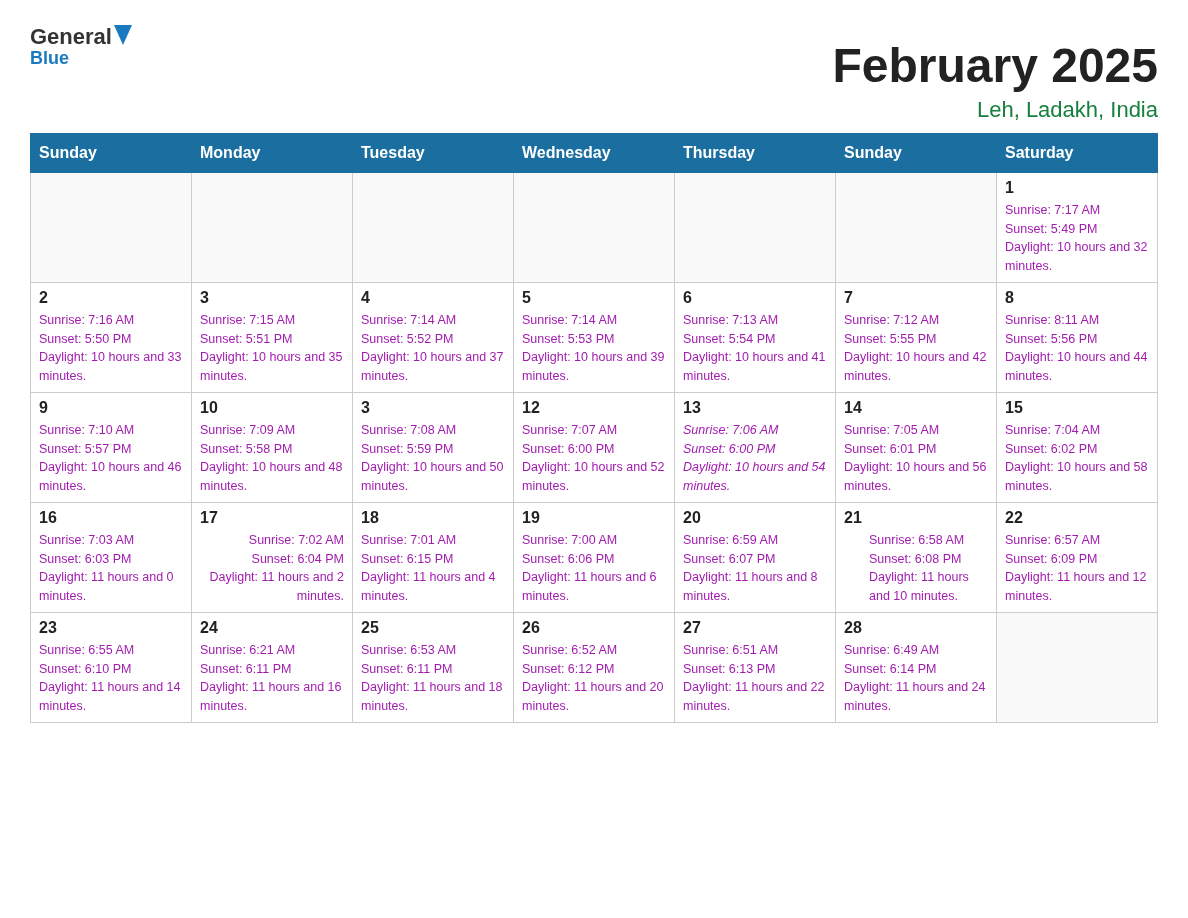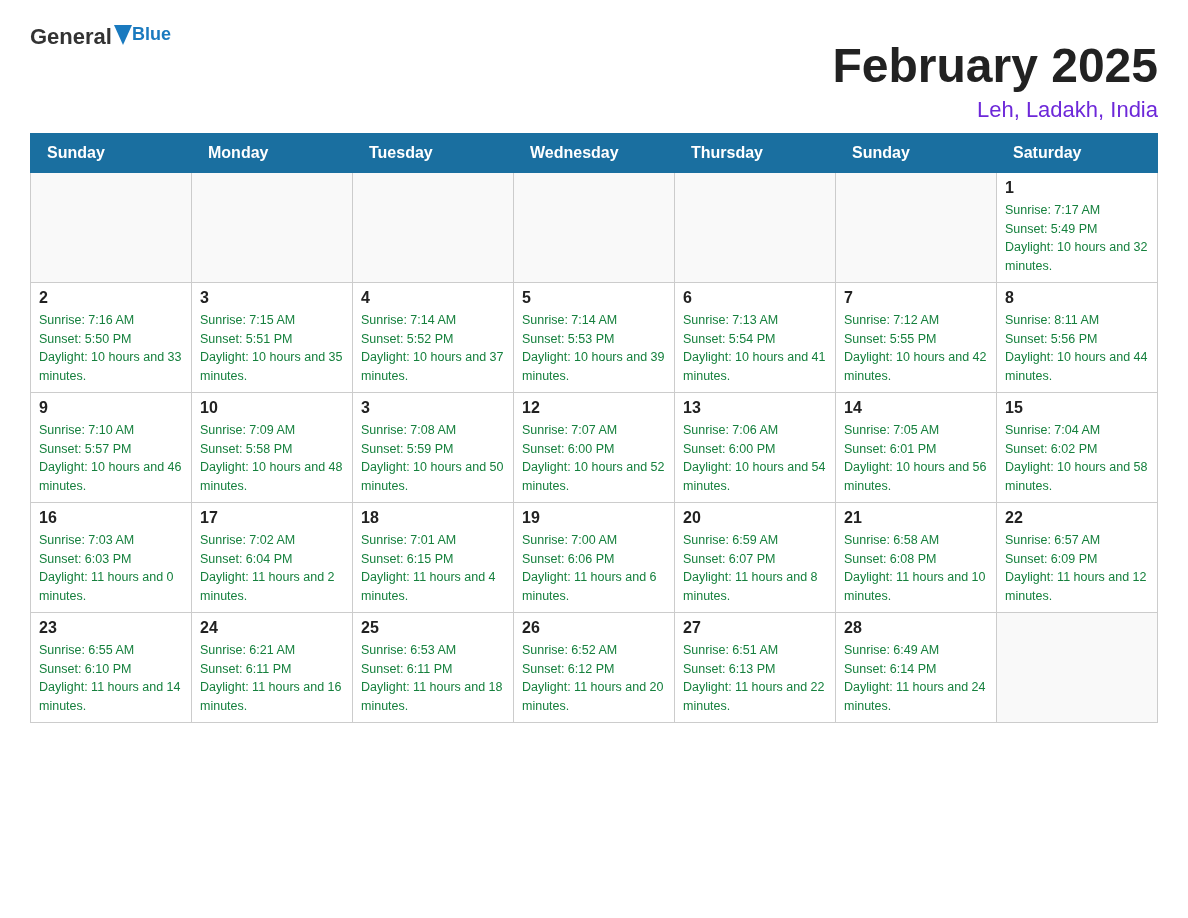--- a/index.html
+++ b/index.html
@@ -36,34 +36,34 @@
     }
     .month-title {
       font-size: 48px;
       font-weight: bold;
       color: #222;
       line-height: 1.1;
       margin-top: 20px;
     }
     .location-title {
       font-size: 22px;
-      color: #6d28d9;
+      color: #15803d;
       margin-top: 4px;
     }
     .calendar-table {
       width: 100%;
       border-collapse: collapse;
       margin-top: 10px;
     }
     .calendar-table th {
       background-color: #1a6fa0;
       color: #fff;
       font-size: 16px;
       font-weight: bold;
-      padding: 10px 16px;
+      padding: 10px 8px;
       text-align: left;
       border: 1px solid #1a6fa0;
     }
     .calendar-table td {
       vertical-align: top;
       border: 1px solid #ccc;
       padding: 6px 8px;
       width: calc(100% / 7);
       min-height: 100px;
       font-size: 13px;
@@ -71,36 +71,36 @@
     }
     .day-number {
       font-size: 16px;
       font-weight: bold;
       color: #222;
       display: block;
       margin-bottom: 4px;
     }
     .day-info {
       font-size: 12.5px;
-      color: #15803d;
+      color: #a21caf;
       line-height: 1.5;
     }
     .empty-cell {
       background: #f9f9f9;
     }
     tr td {
       height: 110px;
     }
   </style>
 </head>
 <body>
 
 <div class="header-area">
   <div class="logo">
-    <div style="display:flex; flex-direction:row; line-height:1.1;">
+    <div style="display:flex; flex-direction:column; line-height:1.1;">
       <div style="display:flex; align-items:center;">
         <span class="logo-text-general">General</span>
         <span style="display:inline-block; margin-left:2px;">
           
           <svg width="18" height="20" viewBox="0 0 18 20">
             <polygon points="0,0 18,0 9,20" fill="#1a7abf"></polygon>
           </svg>
         </span>
       </div>
       <div>
@@ -205,21 +205,21 @@
 Daylight: 10 hours and 50 minutes.</div>
         </td>
         <td>
           <span class="day-number">12</span>
           <div class="day-info" style="white-space: pre-line;">Sunrise: 7:07 AM
 Sunset: 6:00 PM
 Daylight: 10 hours and 52 minutes.</div>
         </td>
         <td>
           <span class="day-number">13</span>
-          <div class="day-info" style="white-space: pre-line;">Sunrise: 7:06 AM
+          <div class="day-info" style="white-space: pre-line; font-style: italic;">Sunrise: 7:06 AM
 Sunset: 6:00 PM
 Daylight: 10 hours and 54 minutes.</div>
         </td>
         <td>
           <span class="day-number">14</span>
           <div class="day-info" style="white-space: pre-line;">Sunrise: 7:05 AM
 Sunset: 6:01 PM
 Daylight: 10 hours and 56 minutes.</div>
         </td>
         <td>
@@ -231,21 +231,21 @@
       </tr>
       <tr>
         <td>
           <span class="day-number">16</span>
           <div class="day-info" style="white-space: pre-line;">Sunrise: 7:03 AM
 Sunset: 6:03 PM
 Daylight: 11 hours and 0 minutes.</div>
         </td>
         <td>
           <span class="day-number">17</span>
-          <div class="day-info" style="white-space: pre-line;">Sunrise: 7:02 AM
+          <div class="day-info" style="white-space: pre-line; text-align: right;">Sunrise: 7:02 AM
 Sunset: 6:04 PM
 Daylight: 11 hours and 2 minutes.</div>
         </td>
         <td>
           <span class="day-number">18</span>
           <div class="day-info" style="white-space: pre-line;">Sunrise: 7:01 AM
 Sunset: 6:15 PM
 Daylight: 11 hours and 4 minutes.</div>
         </td>
         <td>
@@ -255,21 +255,21 @@
 Daylight: 11 hours and 6 minutes.</div>
         </td>
         <td>
           <span class="day-number">20</span>
           <div class="day-info" style="white-space: pre-line;">Sunrise: 6:59 AM
 Sunset: 6:07 PM
 Daylight: 11 hours and 8 minutes.</div>
         </td>
         <td>
           <span class="day-number">21</span>
-          <div class="day-info" style="white-space: pre-line;">Sunrise: 6:58 AM
+          <div class="day-info" style="white-space: pre-line; margin-left: 25px;">Sunrise: 6:58 AM
 Sunset: 6:08 PM
 Daylight: 11 hours and 10 minutes.</div>
         </td>
         <td>
           <span class="day-number">22</span>
           <div class="day-info" style="white-space: pre-line;">Sunrise: 6:57 AM
 Sunset: 6:09 PM
 Daylight: 11 hours and 12 minutes.</div>
         </td>
       </tr>

